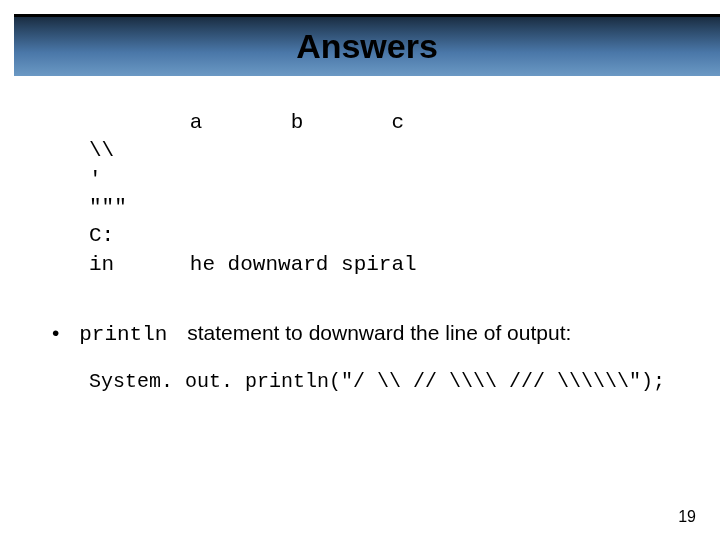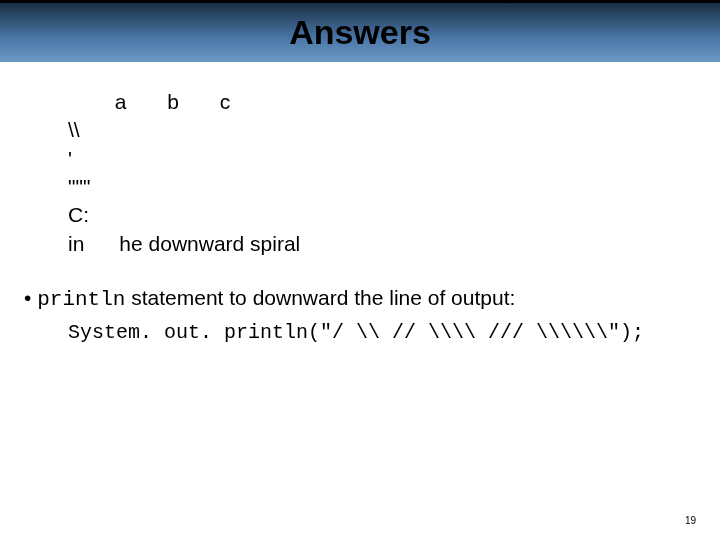--- a/index.html
+++ b/index.html
@@ -1,15 +1,15 @@
 <!DOCTYPE html>
 <html><head>
 <meta charset="utf-8">
 <style>
-  * { margin: 0; padding: 0; box-sizing: border-box; }
+  * { margin: 0; padding: 7px; box-sizing: border-box; }
   body {
     width: 720px;
     height: 540px;
     background: #fff;
     font-family: Arial, Helvetica, sans-serif;
     position: relative;
     overflow: hidden;
   }
   .header {
     width: 100%;
@@ -31,39 +31,39 @@
   }
   .bullet-line {
     font-size: 21px;
     color: #000;
     margin-bottom: 10px;
   }
   .mono {
     font-family: "Courier New", Courier, monospace;
   }
   .code-block {
-    font-family: Liberation Sans, sans-serif;
+    font-family: Liberation Mono, monospace;
     font-size: 21px;
     white-space: pre;
     color: #000;
     margin: 8px 0 28px 44px;
     line-height: 1.35;
   }
   .code-line {
     font-family: "Courier New", Courier, monospace;
     font-size: 20px;
     color: #000;
     margin: 10px 0 0 44px;
     white-space: pre;
   }
   .page-num {
     position: absolute;
     bottom: 14px;
     right: 24px;
-    font-size: 10px;
+    font-size: 16px;
     color: #000;
   }
 </style>
 </head>
 <body>
 
 <div class="header">
   <div class="title">Answers</div>
 </div>
 

